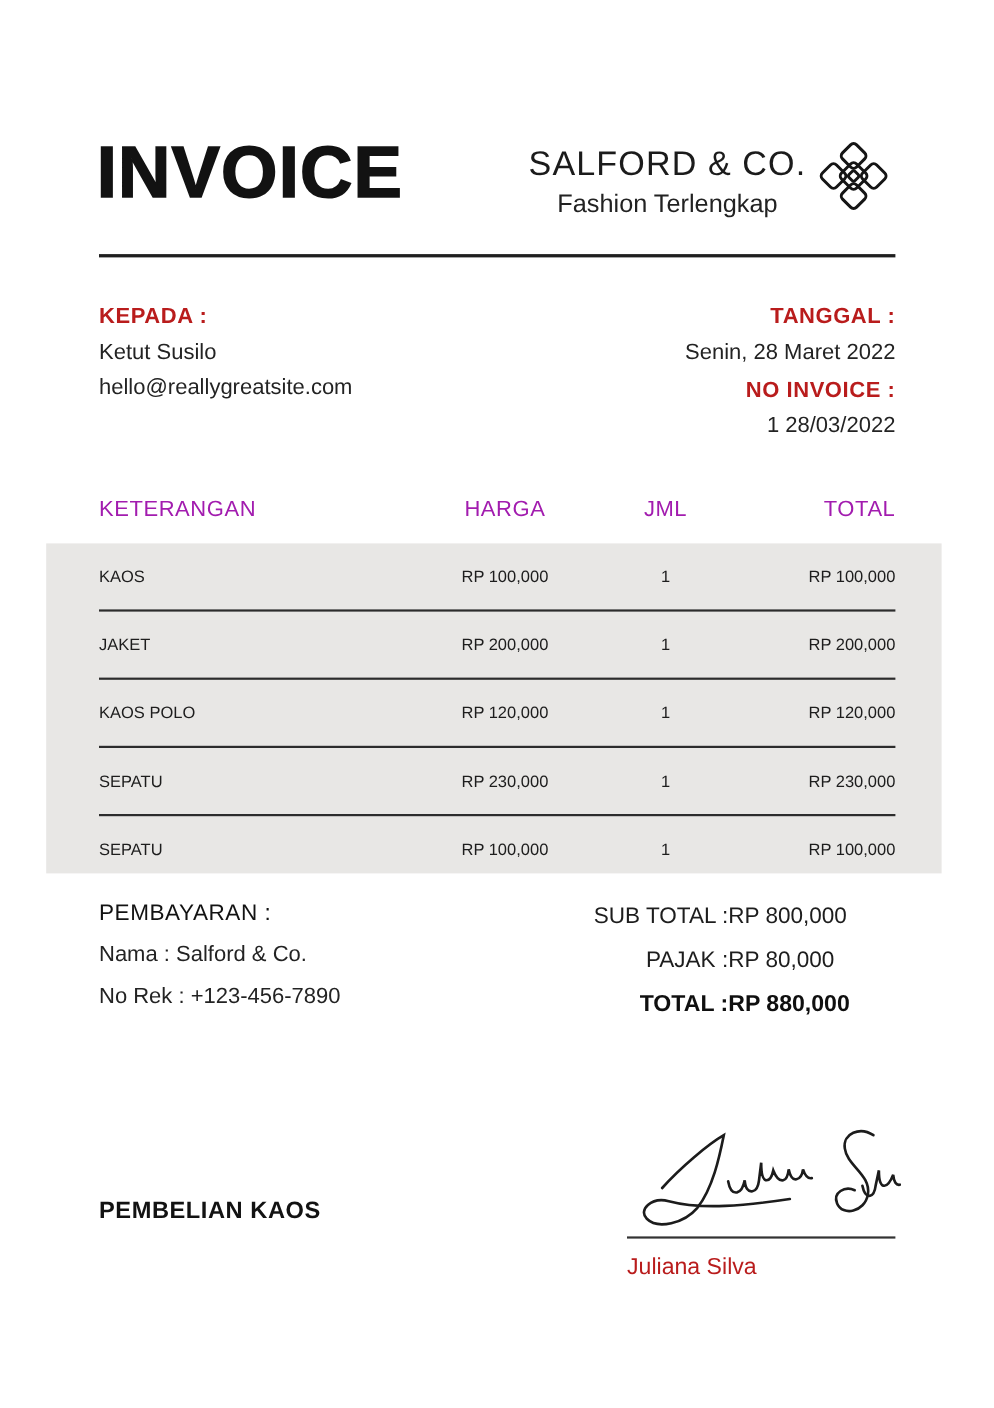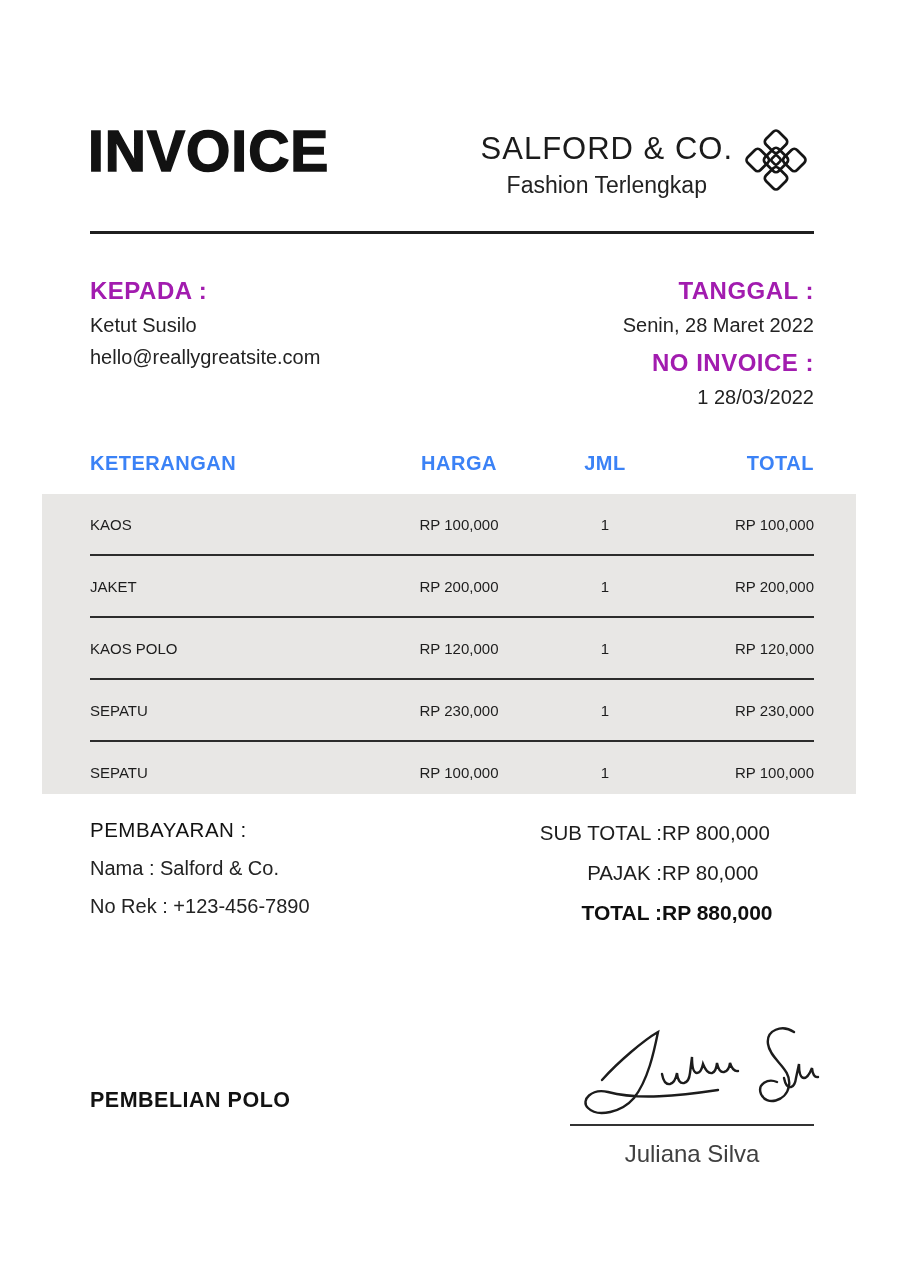--- a/index.html
+++ b/index.html
@@ -7,48 +7,48 @@
     position: relative;
     width: 904px; height: 1280px;
     background: #ffffff;
     font-family: "Liberation Sans", sans-serif;
     color: #1e1e1e;
     overflow: hidden;
   }
   
   .invoice-title {
     position: absolute; left: 88px; top: 118px;
-    font-size: 57px; font-weight: bold; letter-spacing: 1px;
+    font-size: 66px; font-weight: bold; letter-spacing: 1px;
     color: #121212; -webkit-text-stroke: 1.5px #121212;
   }
   .brand {
     position: absolute; right: 171px; top: 131px;
     text-align: right; color: #1b1b1b;
   }
   .brand-name { font-size: 31px; letter-spacing: 1px; font-weight: 500; white-space: nowrap; }
   .brand-tagline { font-size: 23px; margin-top: 5px; color: #222; text-align: center; }
   .logo {
     position: absolute; left: 738px; top: 120px;
     width: 76px; height: 80px;
   }
   .header-rule {
     position: absolute; left: 90px; top: 231px;
     width: 724px; height: 2.5px; background: #1f1f1f;
   }
   
   .info-left { position: absolute; left: 90px; top: 277px; }
   .info-right { position: absolute; right: 90px; top: 277px; text-align: right; }
-  .lbl { font-size: 24px; font-weight: bold; letter-spacing: 0.5px; color: #a21caf; }
+  .lbl { font-size: 20px; font-weight: bold; letter-spacing: 0.5px; color: #b91c1c; }
   .val { font-size: 20px; margin-top: 9px; color: #232323; }
   .info-right .lbl2 { margin-top: 12px; }
   
   .thead {
     position: absolute; left: 90px; top: 452px; width: 724px;
     display: grid; grid-template-columns: 249px 240px 52px 183px;
-    font-size: 20px; font-weight: bold; letter-spacing: 0.5px; color: #3b82f6;
+    font-size: 20px; font-weight: normal; letter-spacing: 0.5px; color: #a21caf;
   }
   .thead .c2, .tbody-row .c2 { text-align: center; }
   .thead .c3, .tbody-row .c3 { text-align: center; }
   .thead .c4, .tbody-row .c4 { text-align: right; }
   .table-bg {
     position: absolute; left: 42px; top: 494px;
     width: 814px; height: 300px;
     background: #e8e7e5;
   }
   .tbody { position: absolute; left: 90px; top: 494px; width: 724px; }
@@ -69,21 +69,21 @@
   .totals-row .t-value { width: 152px; text-align: left; }
   .totals-row.grand { font-weight: bold; font-size: 21px; color: #0f0f0f; }
   
   .thanks {
     position: absolute; left: 90px; top: 1085px;
     font-size: 21.5px; font-weight: bold; letter-spacing: 0.5px;
     line-height: 31px; color: #121212;
   }
   .signature-svg { position: absolute; left: 558px; top: 1022px; width: 266px; height: 100px; }
   .signature-rule { position: absolute; left: 570px; top: 1124px; width: 244px; height: 2px; background: #333; }
-  .signature-name { position: absolute; left: 570px; top: 1140px; width: 244px; text-align: center; font-size: 24px; color: #404040; }
+  .signature-name { position: absolute; left: 570px; top: 1140px; width: 244px; font-size: 21px; color: #b91c1c; }
 </style>
 </head>
 <body>
 
 <div class="page">
 
   <div class="invoice-title">INVOICE</div>
 
   <div class="brand">
     <div class="brand-name">SALFORD &amp; CO.</div>
@@ -177,21 +177,21 @@
       <div class="t-label">PAJAK :</div>
       <div class="t-value">RP 80,000</div>
     </div>
     <div class="totals-row grand">
       <div class="t-label">TOTAL :</div>
       <div class="t-value">RP 880,000</div>
     </div>
   </div>
 
   <div class="thanks">
-    <div>PEMBELIAN POLO</div>
+    <div>PEMBELIAN KAOS</div>
   </div>
 
   <svg class="signature-svg" viewBox="0 0 266 100" fill="none" stroke="#1c1c1c" stroke-width="2.4" stroke-linecap="round">
 
     <path d="M 44,58 C 60,40 86,18 100,10 C 96,30 90,58 76,76 C 64,90 40,96 30,86 C 22,78 34,66 50,70 C 80,78 120,74 160,68"></path>
 
     <path d="M 104,52 q 2,11 8,10 q 5,-1 7,-11 q 1,11 7,10 q 5,-1 6,-10 l 2,-16 q 0,16 5,16 q 4,0 6,-9 q 4,10 9,9 q 4,-1 5,-10 q 2,10 7,9 q 5,-1 6,-9 q 3,9 8,8"></path>
 
     <path d="M 236,10 C 224,2 208,8 210,22 C 212,38 234,46 231,64 C 228,80 208,84 203,72 C 199,62 210,56 219,60"></path>
 

